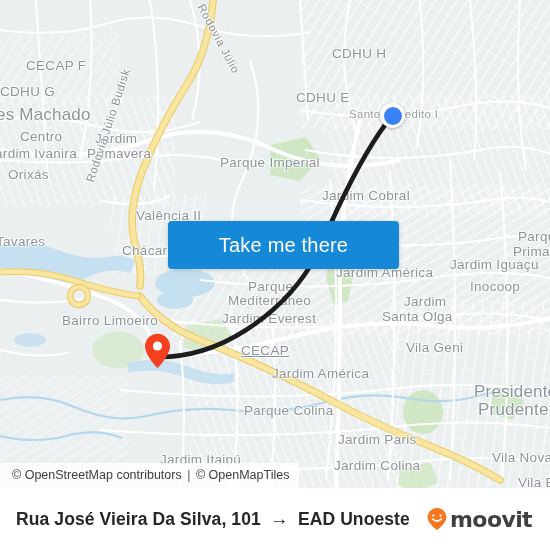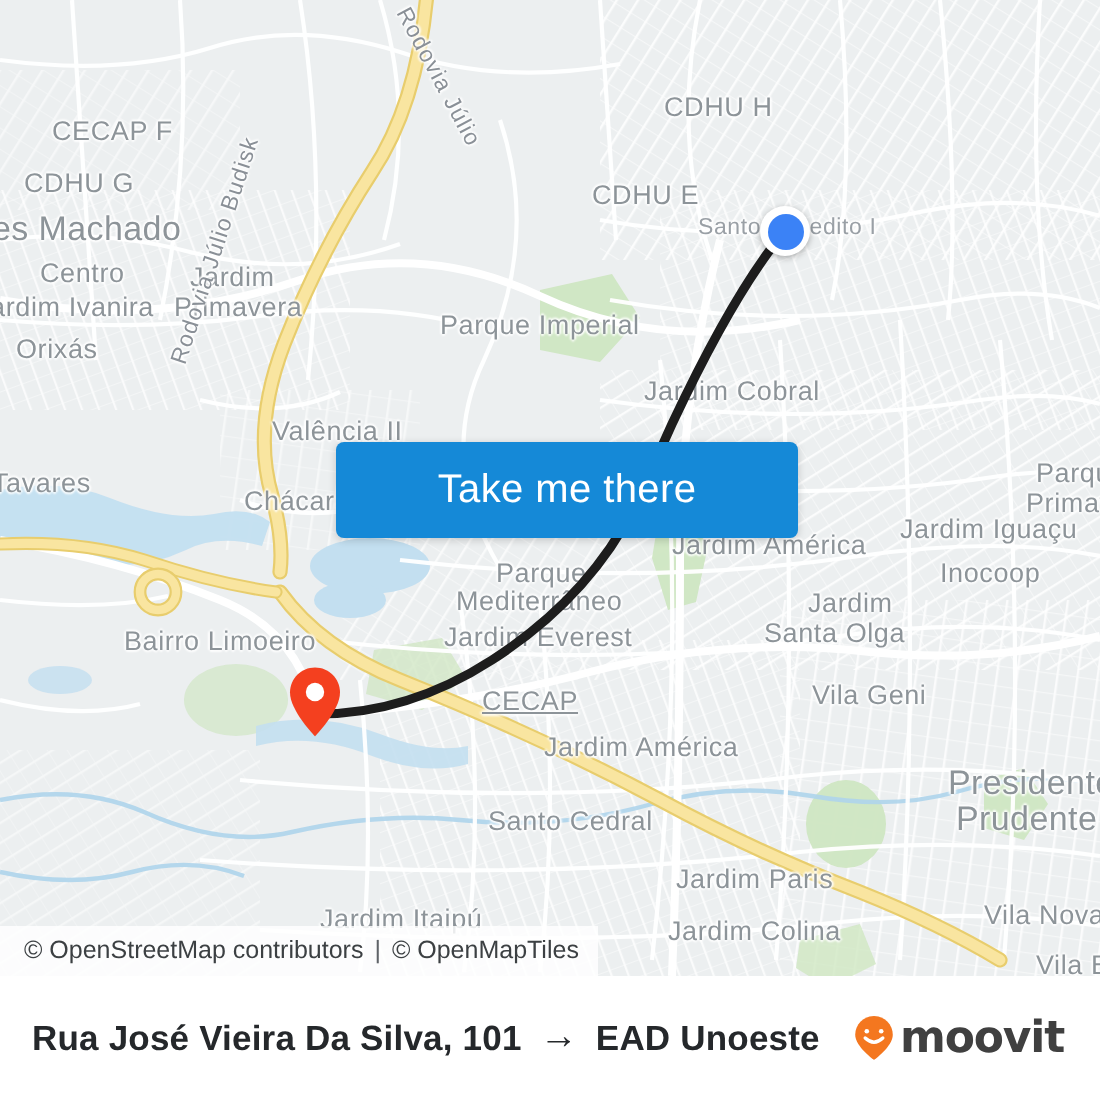--- a/index.html
+++ b/index.html
@@ -303,21 +303,21 @@
         <path d="M0 272 q40 -2 72 8 q36 12 66 16" stroke="#e8cd6d" stroke-width="6.6" stroke-linecap="round"></path>
         <path d="M0 272 q40 -2 72 8 q36 12 66 16" stroke="#f9e5a0" stroke-width="4.6" stroke-linecap="round"></path>
 
         <circle cx="79" cy="296" r="9" fill="none" stroke="#e8cd6d" stroke-width="6.4"></circle>
         <circle cx="79" cy="296" r="9" fill="none" stroke="#f9e5a0" stroke-width="4.2"></circle>
       </g>
     </svg>
 
     <div id="label-layer">
         <div class="lbl big" style="left: 26px; top: 58px;">CECAP F</div>
-        <div class="lbl big" style="left: 0px; top: 84px; margin-left: 12px;">CDHU G</div>
+        <div class="lbl big" style="left: 0px; top: 84px;">CDHU G</div>
         <div class="lbl city" style="left: -4px; top: 105px;">es Machado</div>
         <div class="lbl big" style="left: 20px; top: 129px;">Centro</div>
         <div class="lbl big" style="left: -12px; top: 146px;">Jardim Ivanira</div>
         <div class="lbl big" style="left: 8px; top: 167px;">Orixás</div>
         <div class="lbl big" style="left: 95px; top: 131px;">Jardim</div>
         <div class="lbl big" style="left: 87px; top: 146px;">Primavera</div>
         <div class="lbl big" style="left: 292px; top: 46px; margin-left: 40px;">CDHU H</div>
         <div class="lbl big" style="left: 296px; top: 90px;">CDHU E</div>
         <div class="lbl" style="left: 349px; top: 108px;">Santo Expedito I</div>
         <div class="lbl big" style="left: 220px; top: 155px;">Parque Imperial</div>
@@ -332,21 +332,21 @@
         <div class="lbl big" style="left: 241px; top: 343px; text-decoration: underline;">CECAP</div>
         <div class="lbl big" style="left: 336px; top: 265px;">Jardim América</div>
         <div class="lbl big" style="left: 430px; top: 257px; margin-left: 20px;">Jardim Iguaçu</div>
         <div class="lbl big" style="left: 470px; top: 279px;">Inocoop</div>
         <div class="lbl big" style="left: 404px; top: 294px;">Jardim</div>
         <div class="lbl big" style="left: 382px; top: 309px;">Santa Olga</div>
         <div class="lbl big" style="left: 518px; top: 229px;">Parque</div>
         <div class="lbl big" style="left: 513px; top: 244px;">Primavera</div>
         <div class="lbl big" style="left: 406px; top: 340px;">Vila Geni</div>
         <div class="lbl big" style="left: 272px; top: 366px;">Jardim América</div>
-        <div class="lbl big" style="left: 244px; top: 403px;">Santo Cedral</div>
+        <div class="lbl big" style="left: 244px; top: 403px;">Parque Colina</div>
         <div class="lbl big" style="left: 160px; top: 452px;">Jardim Itaipú</div>
         <div class="lbl big" style="left: 338px; top: 432px;">Jardim Paris</div>
         <div class="lbl big" style="left: 334px; top: 458px;">Jardim Colina</div>
         <div class="lbl city" style="left: 474px; top: 382px;">Presidente</div>
         <div class="lbl city" style="left: 478px; top: 400px;">Prudente</div>
         <div class="lbl big" style="left: 492px; top: 450px;">Vila Nova</div>
         <div class="lbl big" style="left: 518px; top: 475px;">Vila Br</div>
         <div class="lbl road" style="left: 206px; top: 2px; transform: rotate(62deg); transform-origin: left top;">Rodovia Júlio</div>
         <div class="lbl road" style="left: 84px; top: 180px; transform: rotate(-72deg); transform-origin: left top;">Rodovia Júlio Budisk</div>
       </div>

